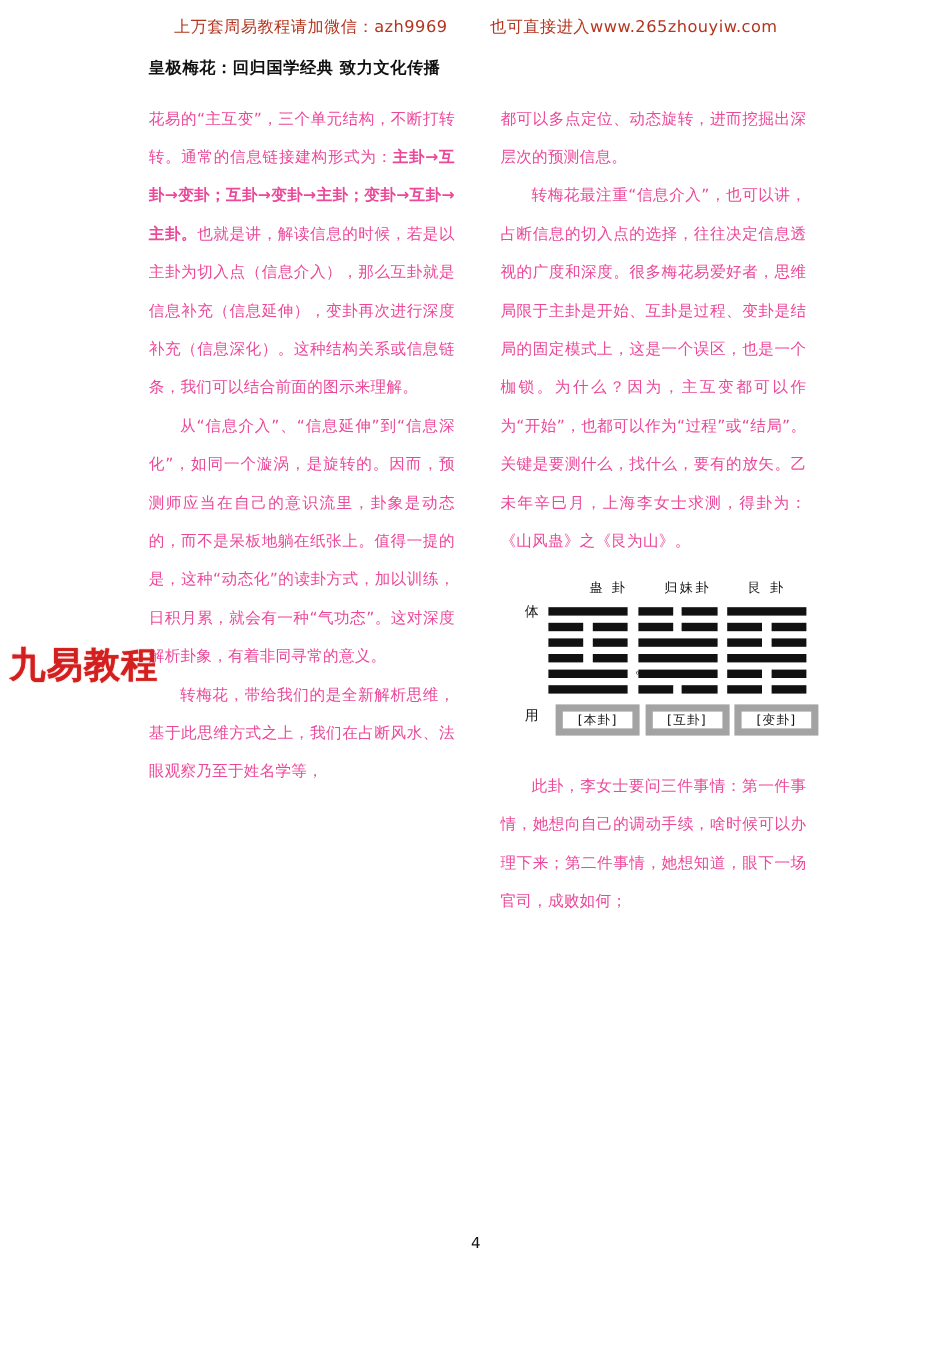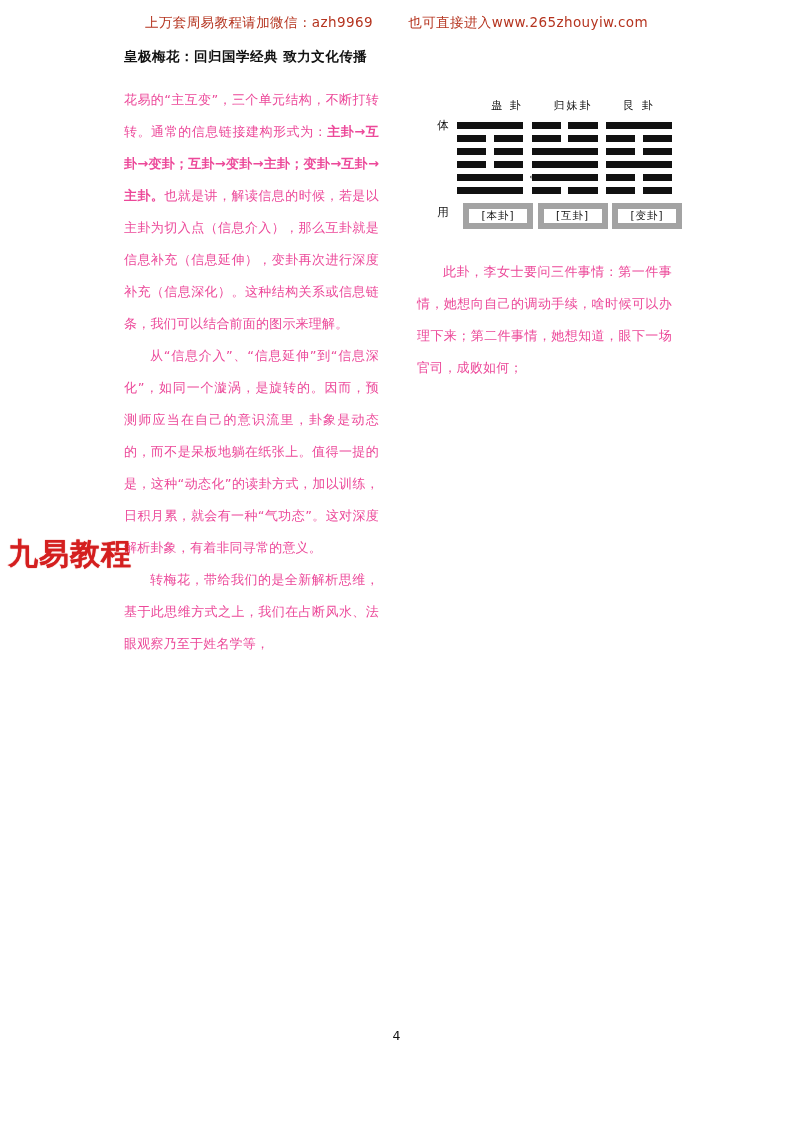--- a/index.html
+++ b/index.html
@@ -202,20 +202,22 @@
 
   <div class="columns">
 
     <div class="col col-left">
       <p class="para"><span>花易的“主互变”，三个单元结构，不断打转转。通常的信息链接建构形式为：</span><b>主卦→互卦→变卦；互卦→变卦→主卦；变卦→互卦→主卦。</b><span>也就是讲，解读信息的时候，若是以主卦为切入点（信息介入），那么互卦就是信息补充（信息延伸），变卦再次进行深度补充（信息深化）。这种结构关系或信息链条，我们可以结合前面的图示来理解。</span></p>
       <p class="para indent">从“信息介入”、“信息延伸”到“信息深化”，如同一个漩涡，是旋转的。因而，预测师应当在自己的意识流里，卦象是动态的，而不是呆板地躺在纸张上。值得一提的是，这种“动态化”的读卦方式，加以训练，日积月累，就会有一种“气功态”。这对深度解析卦象，有着非同寻常的意义。</p>
       <p class="para indent">转梅花，带给我们的是全新解析思维，基于此思维方式之上，我们在占断风水、法眼观察乃至于姓名学等，</p>
     </div>
 
     <div class="col col-right">
+      <p class="para">都可以多点定位、动态旋转，进而挖掘出深层次的预测信息。</p>
+      <p class="para indent">转梅花最注重“信息介入”，也可以讲，占断信息的切入点的选择，往往决定信息透视的广度和深度。很多梅花易爱好者，思维局限于主卦是开始、互卦是过程、变卦是结局的固定模式上，这是一个误区，也是一个枷锁。为什么？因为，主互变都可以作为“开始”，也都可以作为“过程”或“结局”。关键是要测什么，找什么，要有的放矢。乙未年辛巳月，上海李女士求测，得卦为：《山风蛊》之《艮为山》。</p>
 
       <div class="hex-figure">
         <div class="hex-titles">
           <span>蛊 卦</span>
           <span>归妹卦</span>
           <span>艮 卦</span>
         </div>
 
         <div class="hex-sidelabels">
           <span>体</span>

